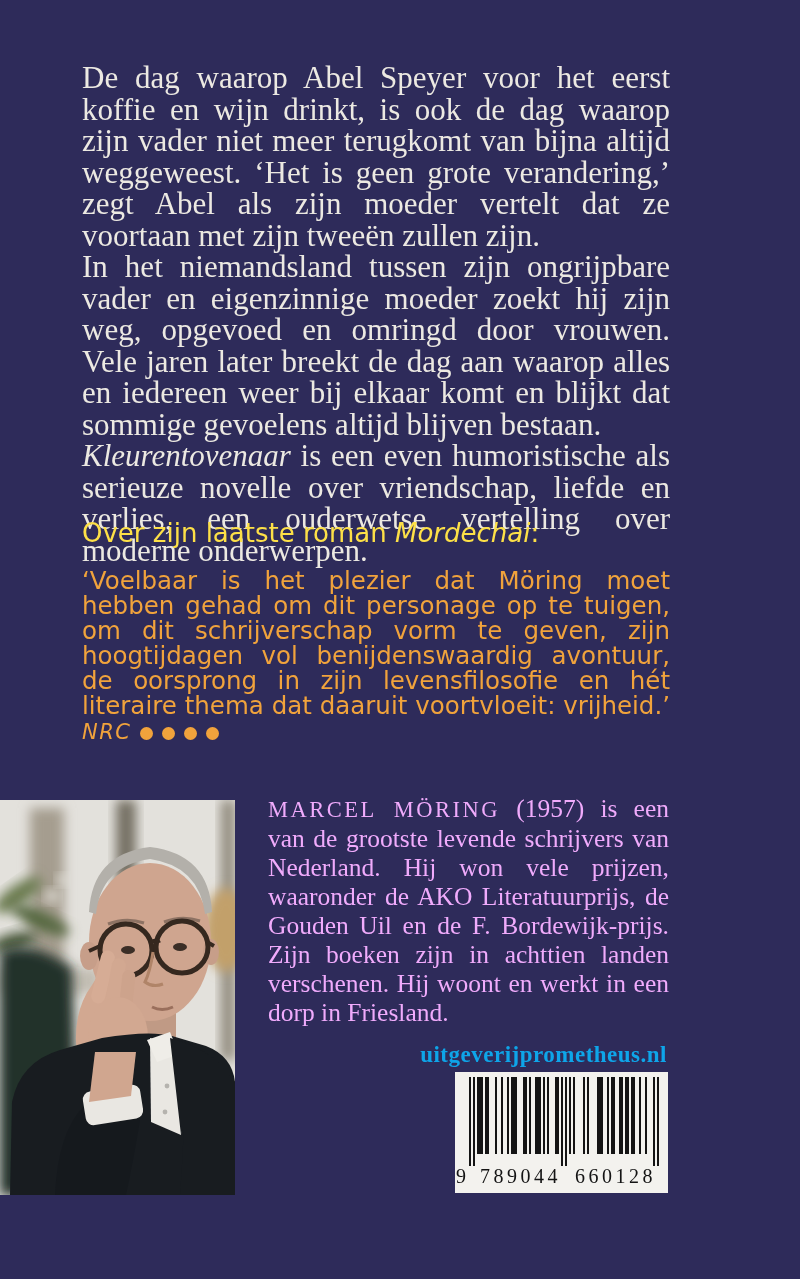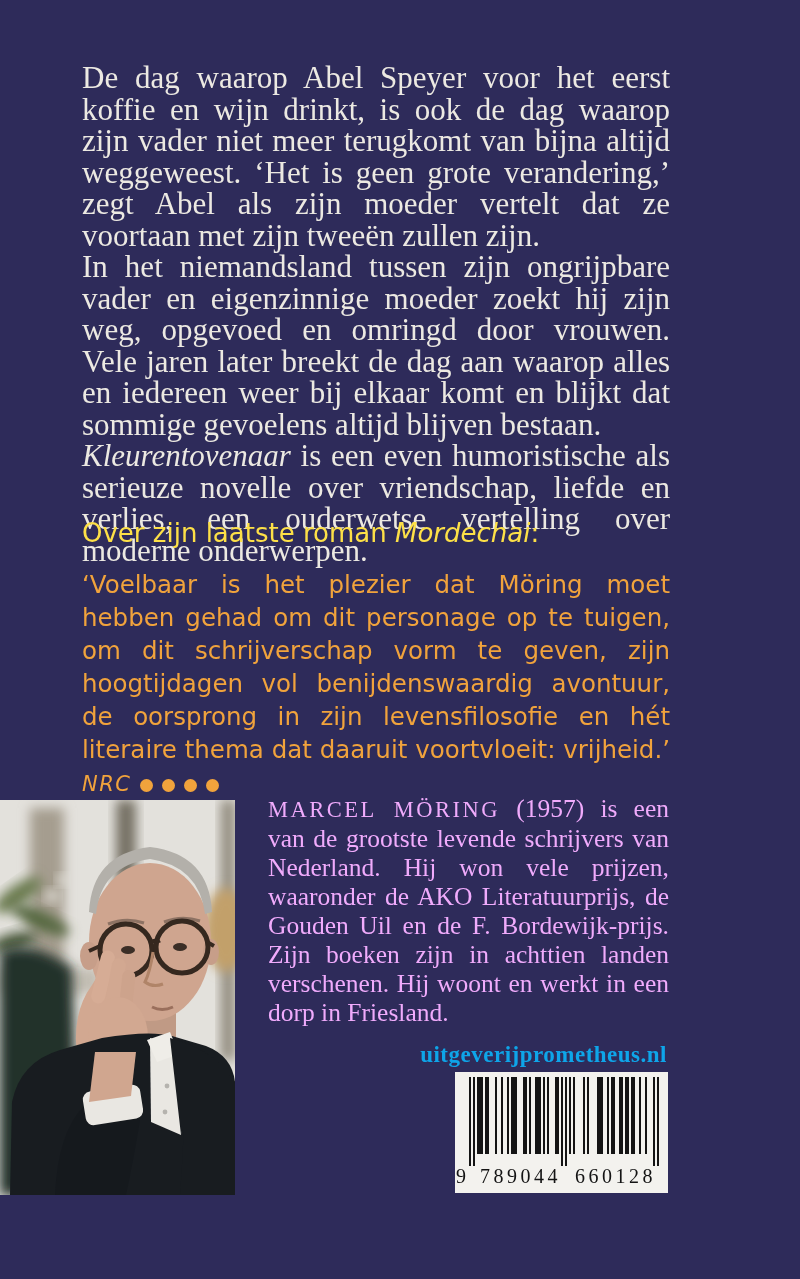--- a/index.html
+++ b/index.html
@@ -5,21 +5,21 @@
   html,body{margin:0;padding:0;background:#2e2b5a;}
   .page{position:relative;width:800px;height:1279px;background:#2e2b5a;overflow:hidden;
         font-family:"Liberation Serif","DejaVu Serif",serif;}
   .blurb{position:absolute;left:82px;top:62px;width:588px;color:#ece9e2;
          font-size:31px;line-height:31.5px;text-align:justify;}
   .blurb p{margin:0;}
   .review-heading{position:absolute;left:82px;top:518px;width:588px;color:#fde047;
          font-family:"DejaVu Sans","Liberation Sans",sans-serif;font-size:26px;}
   .review-quote{position:absolute;left:82px;top:568px;width:588px;color:#f1a33c;
          font-family:"DejaVu Sans","Liberation Sans",sans-serif;font-size:24.5px;
-         line-height:33px;text-align:justify;}
+         line-height:25px;text-align:justify;}
   .review-source{font-style:italic;font-size:21px;letter-spacing:1.5px;white-space:nowrap;}
   .dots{white-space:nowrap;}
   .dot{display:inline-block;width:13px;height:13px;border-radius:50%;
        background:#f1a33c;margin-left:9px;vertical-align:-1px;}
   .photo{position:absolute;left:0;top:800px;width:235px;height:395px;}
   .bio{position:absolute;left:268px;top:794px;width:401px;color:#f0abfc;
        font-size:25.5px;line-height:29px;text-align:justify;}
   .bio .name{letter-spacing:2.5px;font-size:22.5px;}
   .website{position:absolute;right:133px;top:1042px;color:#0ea5e9;font-weight:bold;
        font-size:23px;letter-spacing:0.5px;}

